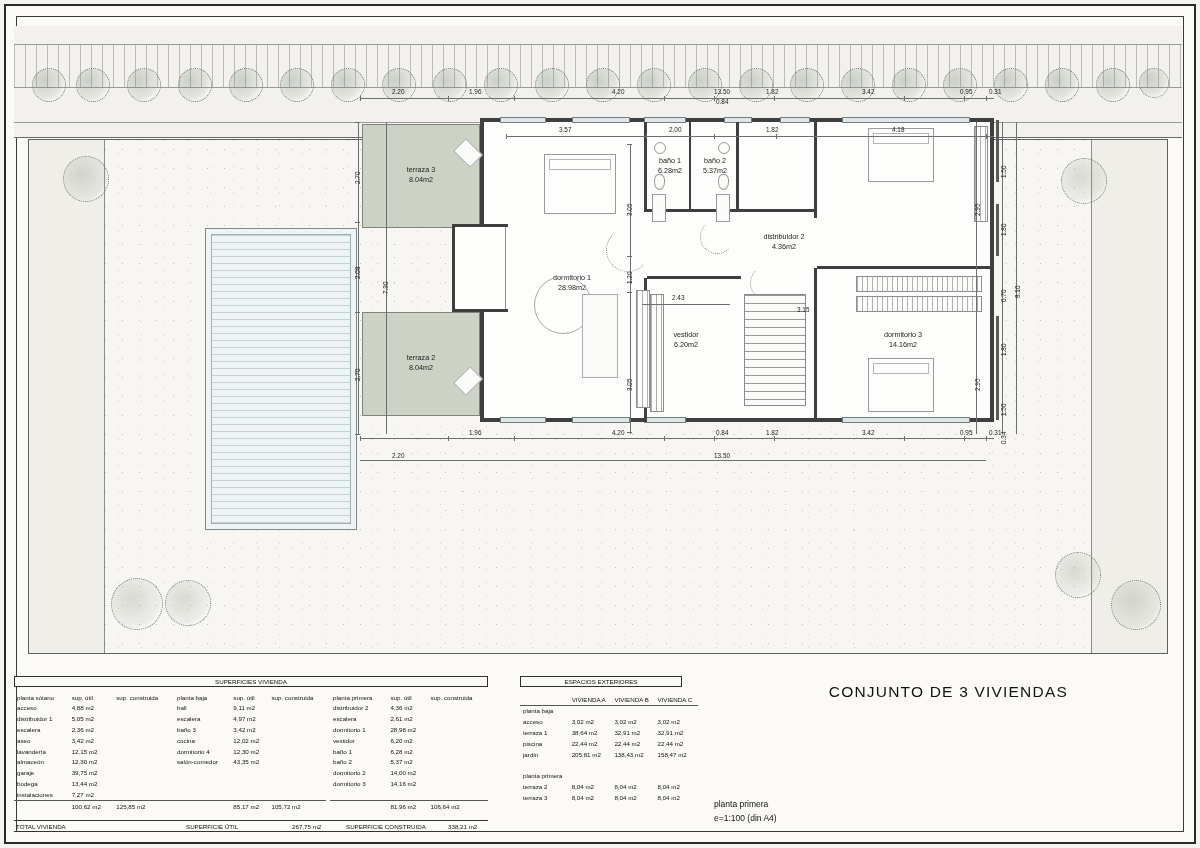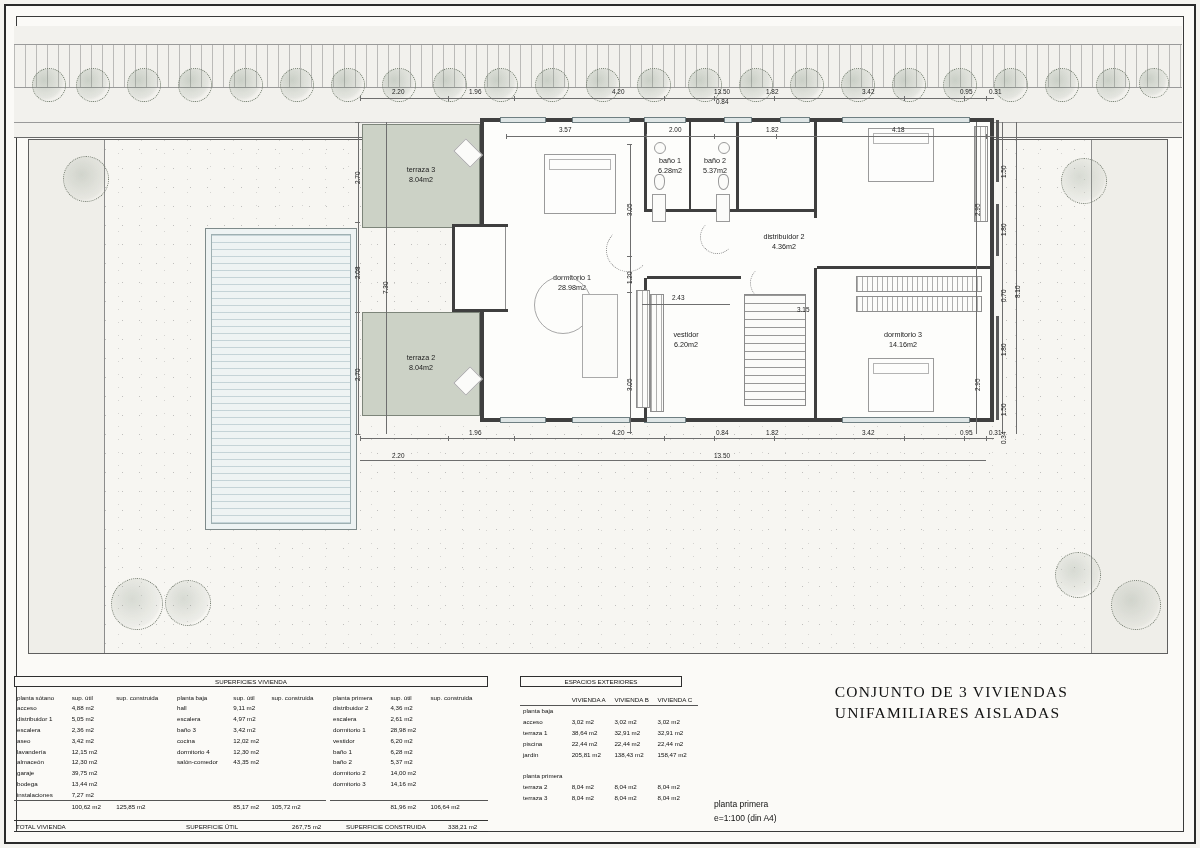--- a/index.html
+++ b/index.html
@@ -160,21 +160,21 @@
   }
   .num { text-align: right; padding-right: 6px; }
   .rule-top td, .rule-top th { border-top: 1px solid #555; }
   .rule-bot td { border-bottom: 1px solid #555; }
 
   .titleblock {
     position: absolute; right: 4px; top: 6px; text-align: left;
   }
   .t1 {
     font-size: 15.5px; letter-spacing: 1.2px; color: #121212; line-height: 1.35;
-    font-family: Liberation Serif, serif;
+    font-family: Liberation Sans, sans-serif;
   }
   .t2 { font-size: 8.5px; color: #111; margin-top: 22px; line-height: 1.6; }
 
   .totalrow {
     position: absolute; left: 0; bottom: 0; width: 474px;
     border-top: 1px solid #333; border-bottom: 1px solid #333;
     font-size: 6.2px; padding: 1.5px 2px;
   }
   .totalrow span { position: absolute; }
 </style>
@@ -701,20 +701,19 @@
             <td>terraza 3</td>
             <td class="num">8,04 m2</td>
             <td class="num">8,04 m2</td>
             <td class="num">8,04 m2</td>
           </tr>
       </tbody>
     </table>
 
     <div class="titleblock" style="right:118px;">
       <div class="t1">CONJUNTO DE 3 VIVIENDAS</div>
-      <div class="t1">UNIFAMILIARES AISLADAS</div>
     </div>
     <div class="t2" style="position:absolute; left:700px; top:100px;">
       <div>planta primera</div>
       <div>e=1:100 (din A4)</div>
     </div>
   </div>
 </div>
 
 </body></html>

